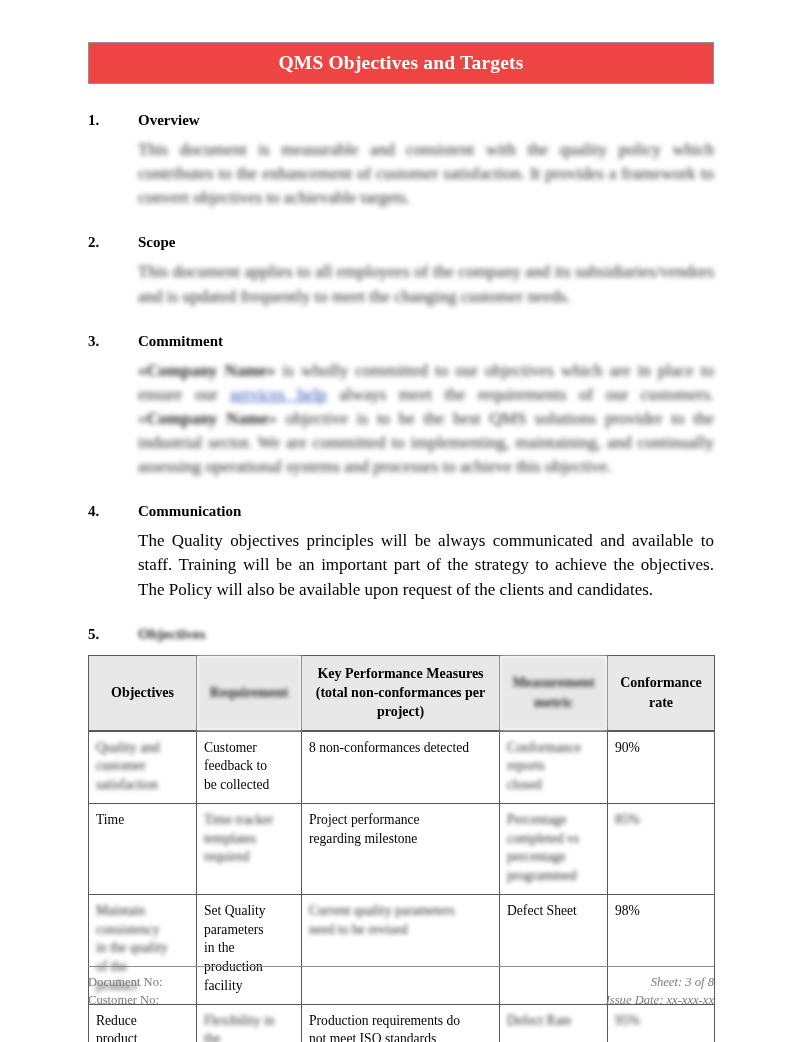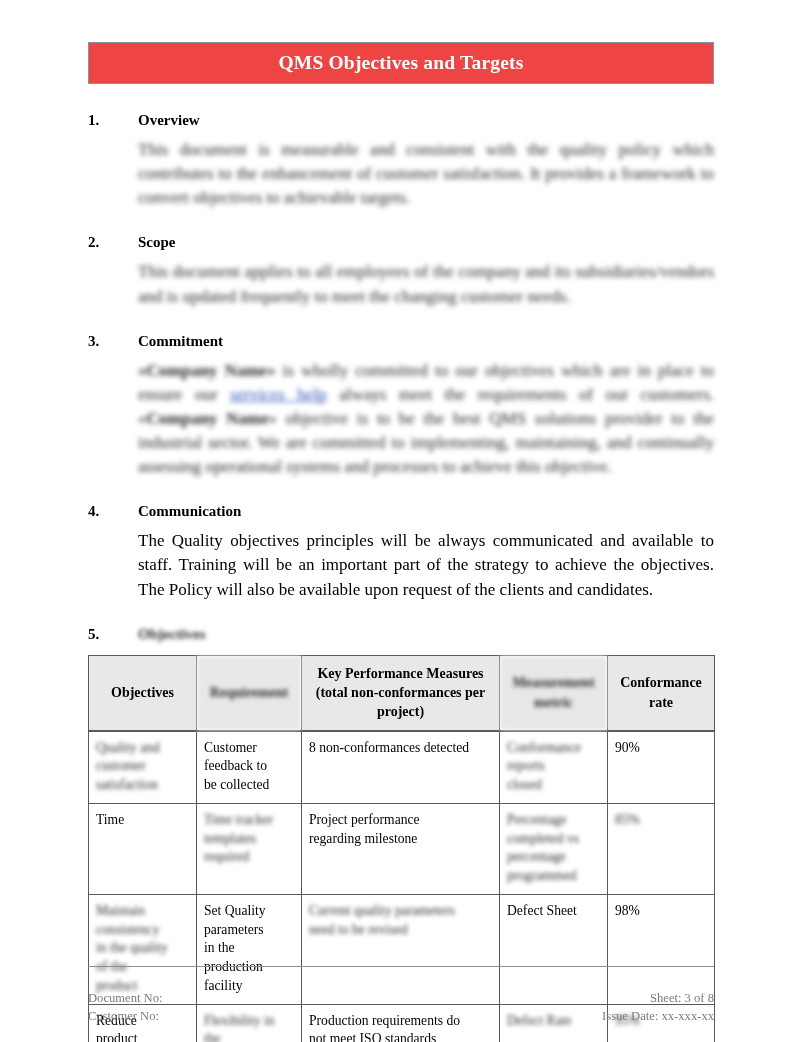--- a/index.html
+++ b/index.html
@@ -135,31 +135,31 @@
   .col-5 { width: 107px; }
   td.c-center { }
 
   
   .footer {
     position: absolute;
     left: 88px;
     top: 966px;
     width: 626px;
     border-top: 1px solid #8f8f8f;
-    padding-top: 22px;
+    padding-top: 6px;
     color: #7a7a7a;
     font-size: 12.6px;
     line-height: 1.45;
   }
   .footer-row {
     display: flex;
     justify-content: space-between;
   }
   .footer .left { text-align: left; }
-  .footer .right { text-align: right; }
+  .footer .right { text-align: right; font-style: italic; }
 </style>
 </head>
 <body>
 
 <div class="page">
 
   <div class="content">
 
     <div class="title-banner">
       <span class="title-text">QMS Objectives and Targets</span>

